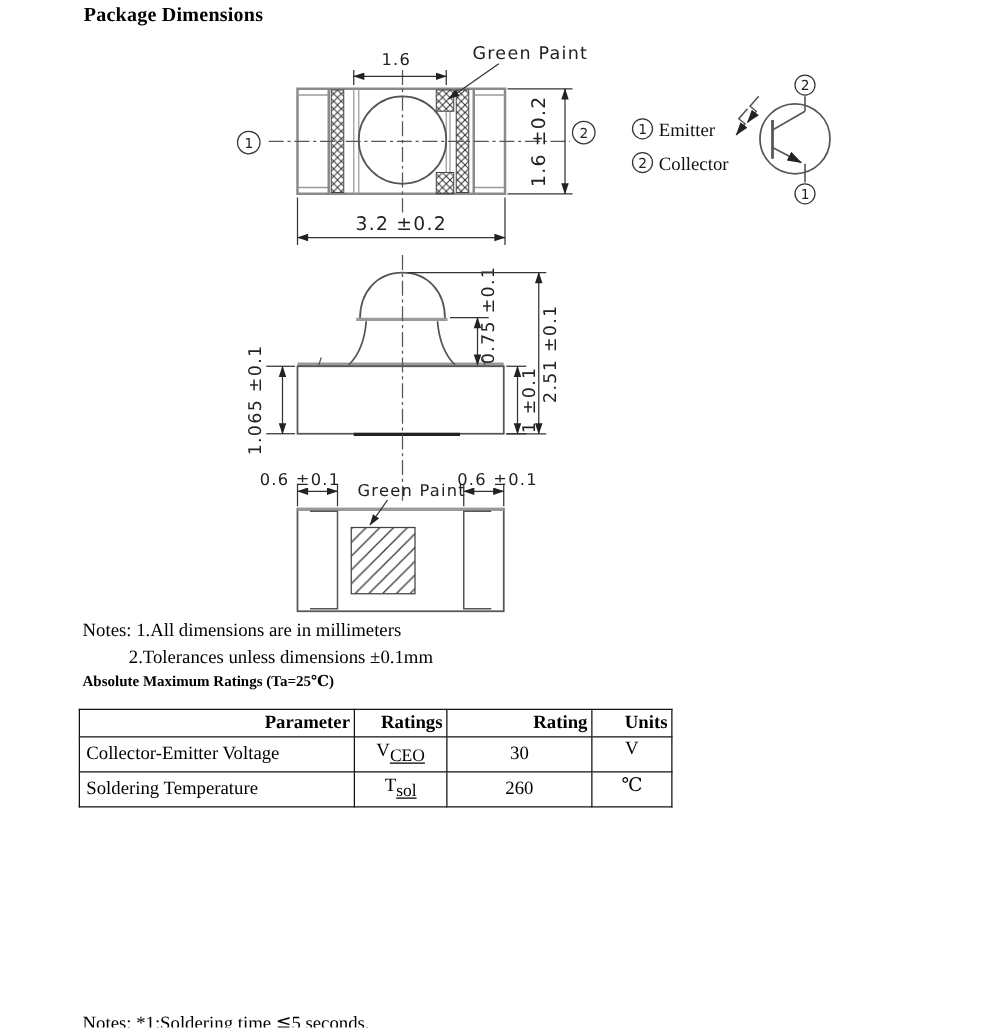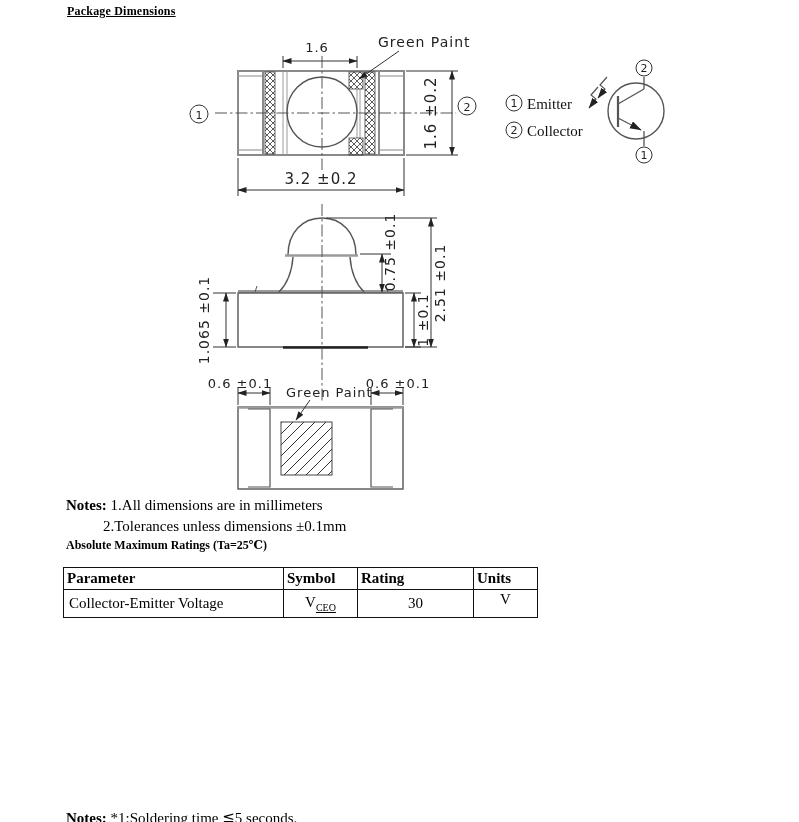--- a/index.html
+++ b/index.html
@@ -2,47 +2,47 @@
 <html><head>
 <meta charset="utf-8">
 <style>
   html,body{margin:0;padding:0;}
   body{
     width:799px;height:822px;position:relative;background:#ffffff;
     font-family:"Liberation Serif","DejaVu Serif",serif;color:#000;
     overflow:hidden;
   }
   .abs{position:absolute;}
-  .title{left:67px;top:4px;font-size:12px;font-weight:bold;letter-spacing:.2px;text-decoration:underline;}
+  .title{left:67px;top:4px;font-size:16px;font-weight:bold;letter-spacing:.2px;}
   .heading2{left:66px;top:538px;font-size:12px;font-weight:bold;}
   .note-line{font-size:15px;white-space:nowrap;}
   .notes1{left:66px;top:497px;}
   .notes1b{left:103px;top:518px;}
   .notes2{left:66px;top:809px;text-align:right;}
-  .notes-label{font-weight:bold;margin-top:28px;}
+  .notes-label{font-weight:normal;margin-top:28px;}
   svg.drawing{position:absolute;left:0;top:0;}
   
   .dtxt{font-family:"DejaVu Sans",sans-serif;fill:#222;letter-spacing:1px;}
   .f14{font-size:14px;} .f13{font-size:13px;} .f15{font-size:15px;} .f11{font-size:11px;letter-spacing:0;}
   .stxt{font-family:"Liberation Serif","DejaVu Serif",serif;font-size:15px;fill:#111;letter-spacing:0;}
   
   .body{stroke:#8a8a8a;fill:none;}
   .body2{stroke:#9a9a9a;fill:none;}
   .ln{stroke:#555;fill:none;}
   .thin{stroke:#9a9a9a;stroke-width:1;fill:none;}
   .dim{stroke:#333;stroke-width:1;fill:none;}
   .cl{stroke:#555;stroke-width:1;stroke-dasharray:12 3 2.5 3;fill:none;}
   
   table.ratings{position:absolute;left:63px;top:567px;border-collapse:collapse;font-size:15px;table-layout:fixed;}
   table.ratings th,table.ratings td{border:1px solid #111;overflow:hidden;}
-  table.ratings th{font-weight:bold;text-align:left;height:21px;padding:0 3px;}
+  table.ratings th{font-weight:bold;text-align:right;height:21px;padding:0 3px;}
   td.c-param{text-align:left;padding:1px 5px;height:25px;vertical-align:middle;line-height:17px;margin-top:12px;}
   td.c-sym,td.c-rating{text-align:center;vertical-align:middle;}
   td.c-units{text-align:center;vertical-align:top;padding-top:1px;}
-  td.c-sym sub{font-size:10px;text-decoration:underline;}
+  td.c-sym sub{font-size:14px;text-decoration:underline;}
   tr.tall td{vertical-align:top;padding-top:2px;height:40px;}
 </style>
 </head>
 <body>
 
 <div class="abs title">Package Dimensions</div>
 
 <svg class="drawing" width="799" height="500" viewBox="0 0 799 500" xmlns="http://www.w3.org/2000/svg">
   <defs>
     <marker id="mE" orient="auto" markerWidth="10" markerHeight="7" refX="8.5" refY="3">
@@ -203,31 +203,37 @@
 <table class="ratings">
   <colgroup>
     <col style="width:220px">
       <col style="width:74px">
       <col style="width:116px">
       <col style="width:64px">
   </colgroup>
   <thead>
       <tr id="ratings-head">
         <th>Parameter</th>
-        <th>Symbol</th>
+        <th>Ratings</th>
         <th>Rating</th>
         <th>Units</th>
       </tr>
     </thead>
   <tbody id="ratings-body">
       <tr>
         <td class="c-param">Collector-Emitter Voltage</td>
         <td class="c-sym">V<sub>CEO</sub></td>
         <td class="c-rating">30</td>
         <td class="c-units">V</td>
       </tr>
+      <tr>
+        <td class="c-param">Soldering Temperature</td>
+        <td class="c-sym">T<sub>sol</sub></td>
+        <td class="c-rating">260</td>
+        <td class="c-units">℃</td>
+      </tr>
     </tbody>
 </table>
 
 <div class="abs note-line notes2">
   <span class="notes-label">Notes:</span>
   <span>*1:Soldering time ≦5 seconds.</span>
 </div>
 
 </body></html>

